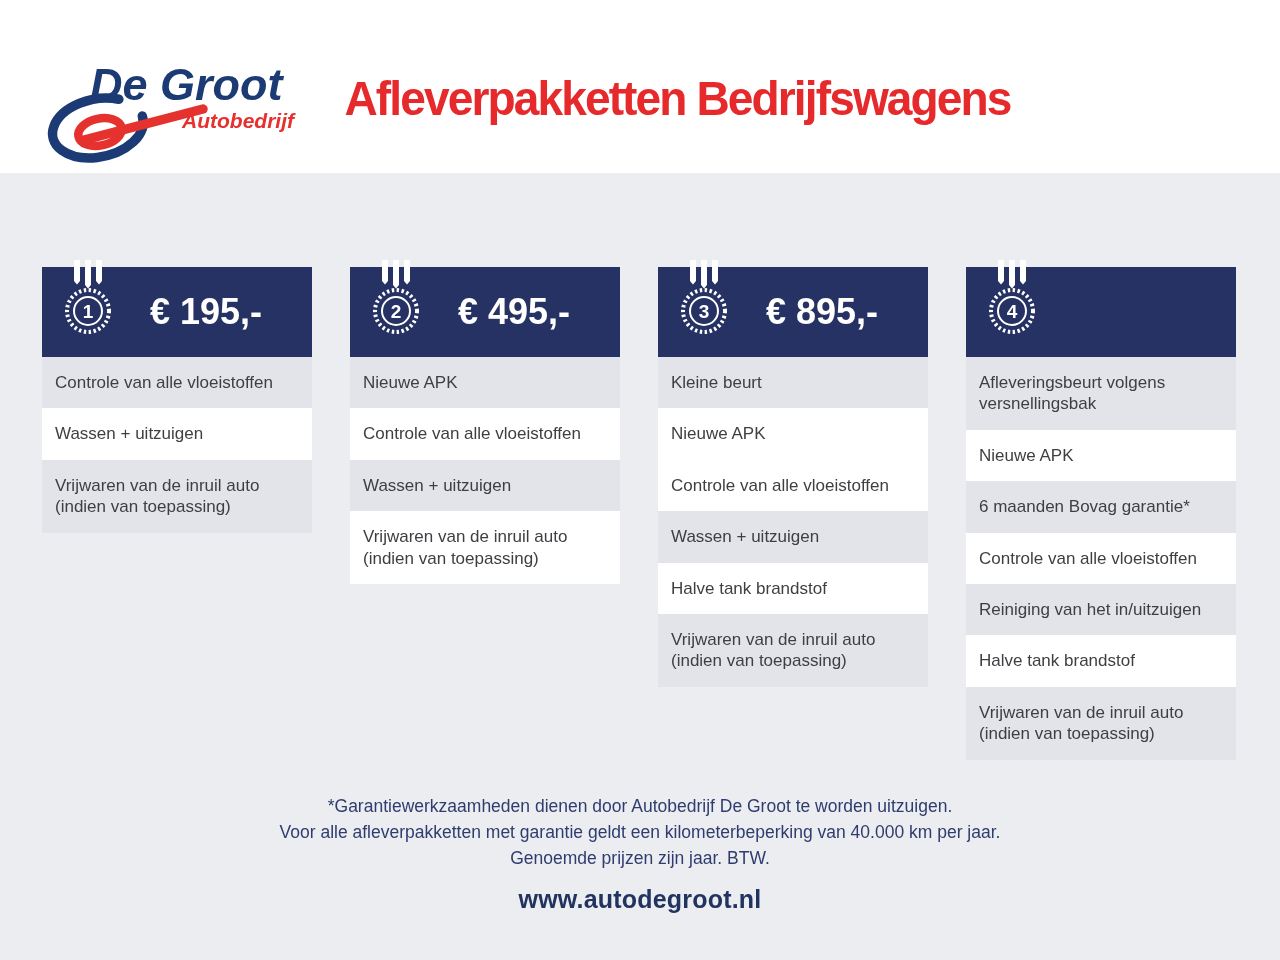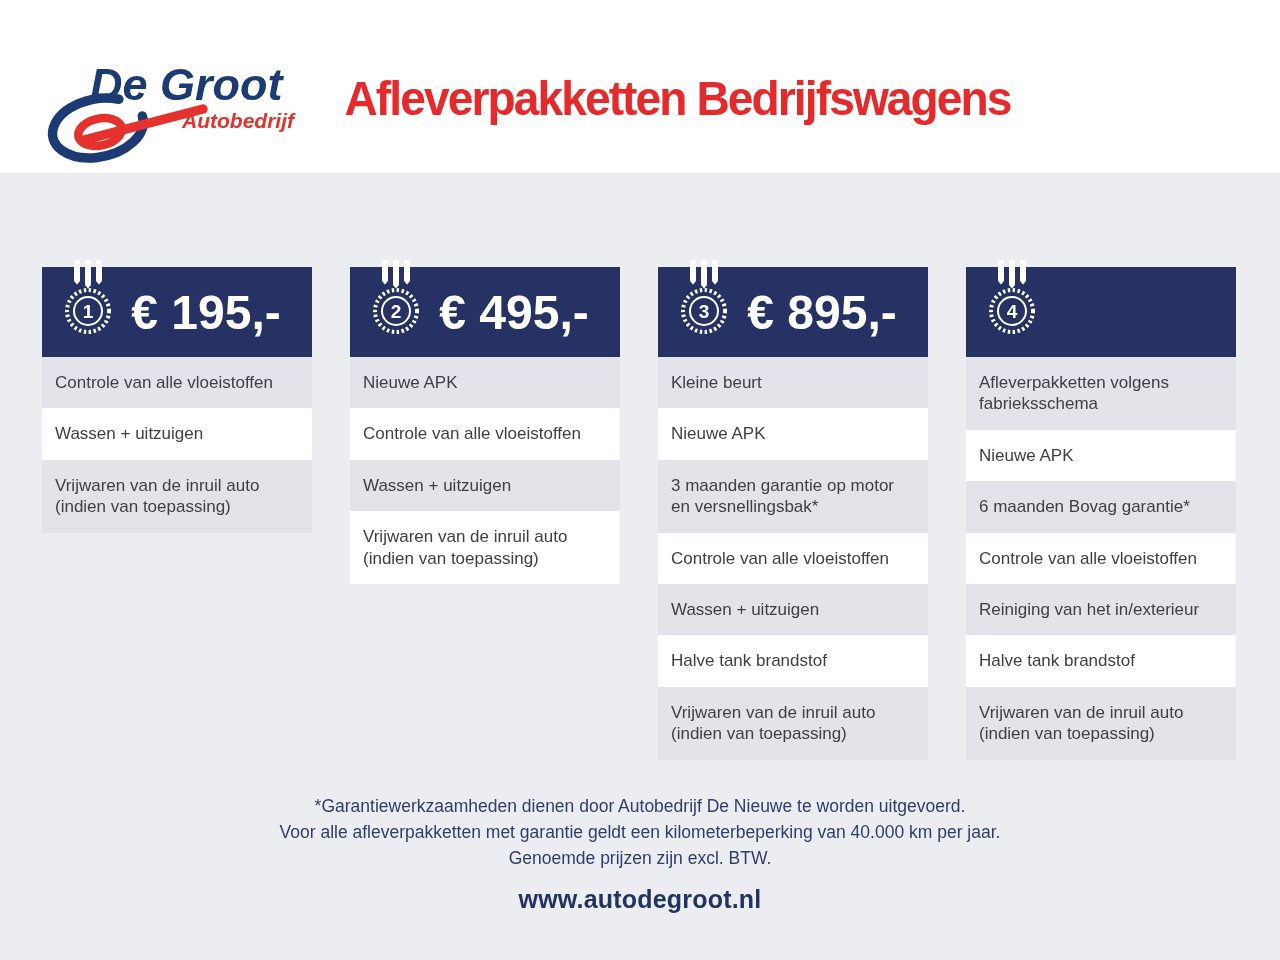--- a/index.html
+++ b/index.html
@@ -32,21 +32,21 @@
     position:absolute;left:42px;right:44px;top:94px;
     display:flex;gap:38px;align-items:flex-start;
   }
   .package{flex:1 1 0;}
   .package-header{
     position:relative;height:90px;background:var(--navy);
   }
   .medal{position:absolute;left:20px;top:-7px;width:52px;height:82px;display:block;}
   .price{
     position:absolute;left:66px;right:8px;top:50%;transform:translateY(-50%);
-    text-align:center;color:#ffffff;font-size:48px;font-weight:bold;
+    text-align:center;color:#ffffff;font-size:36px;font-weight:bold;
     letter-spacing:0px;white-space:nowrap;
   }
   .package-body{background:#ffffff;}
   .package-item{
     padding:15px 13px;font-size:17px;line-height:1.26;color:var(--item-text);
     background:#ffffff;
   }
   .package-item.shaded{background:var(--item-gray);}
 
   .footnotes{
@@ -129,21 +129,20 @@
         </g>
         <circle cx="26" cy="51" r="21" fill="none" stroke="#ffffff" stroke-width="4" stroke-dasharray="2.4 2.55"></circle>
         <circle cx="26" cy="51" r="14" fill="none" stroke="#ffffff" stroke-width="2"></circle>
         <text class="medal-num" x="26" y="58" text-anchor="middle" font-family="Liberation Sans, sans-serif" font-weight="bold" font-size="19" fill="#ffffff">3</text>
       </svg>
       <div class="price">€ 895,-</div>
     </div>
     <div class="package-body">
           <div class="package-item shaded">Kleine beurt</div>
           <div class="package-item">Nieuwe APK</div>
-          <div class="package-item shaded">3 maanden garantie op motor en versnellingsbak*</div>
           <div class="package-item">Controle van alle vloeistoffen</div>
           <div class="package-item shaded">Wassen + uitzuigen</div>
           <div class="package-item">Halve tank brandstof</div>
           <div class="package-item shaded">Vrijwaren van de inruil auto (indien van toepassing)</div>
         </div>
   </div>
 
   <div class="package">
     <div class="package-header">
       <svg class="medal" viewBox="0 0 52 82">
@@ -151,31 +150,31 @@
           <polygon points="12,0 18,0 18,21 15,24.5 12,21"></polygon>
           <polygon points="23,0 29,0 29,25 26,28.5 23,25"></polygon>
           <polygon points="34,0 40,0 40,21 37,24.5 34,21"></polygon>
         </g>
         <circle cx="26" cy="51" r="21" fill="none" stroke="#ffffff" stroke-width="4" stroke-dasharray="2.4 2.55"></circle>
         <circle cx="26" cy="51" r="14" fill="none" stroke="#ffffff" stroke-width="2"></circle>
         <text class="medal-num" x="26" y="58" text-anchor="middle" font-family="Liberation Sans, sans-serif" font-weight="bold" font-size="19" fill="#ffffff">4</text>
       </svg>
     </div>
     <div class="package-body">
-          <div class="package-item shaded">Afleverpakketten volgens fabrieksschema</div>
+          <div class="package-item shaded">Afleveringsbeurt volgens versnellingsbak</div>
           <div class="package-item">Nieuwe APK</div>
           <div class="package-item shaded">6 maanden Bovag garantie*</div>
           <div class="package-item">Controle van alle vloeistoffen</div>
-          <div class="package-item shaded">Reiniging van het in/exterieur</div>
+          <div class="package-item shaded">Reiniging van het in/uitzuigen</div>
           <div class="package-item">Halve tank brandstof</div>
           <div class="package-item shaded">Vrijwaren van de inruil auto (indien van toepassing)</div>
         </div>
   </div>
 </div>
 
   <div class="footnotes">
-    <div>*Garantiewerkzaamheden dienen door Autobedrijf De Nieuwe te worden uitgevoerd.</div>
+    <div>*Garantiewerkzaamheden dienen door Autobedrijf De Groot te worden uitzuigen.</div>
     <div>Voor alle afleverpakketten met garantie geldt een kilometerbeperking van 40.000 km per jaar.</div>
-    <div>Genoemde prijzen zijn excl. BTW.</div>
+    <div>Genoemde prijzen zijn jaar. BTW.</div>
   </div>
 
   <div class="website">www.autodegroot.nl</div>
 </div>
 
 </body></html>

